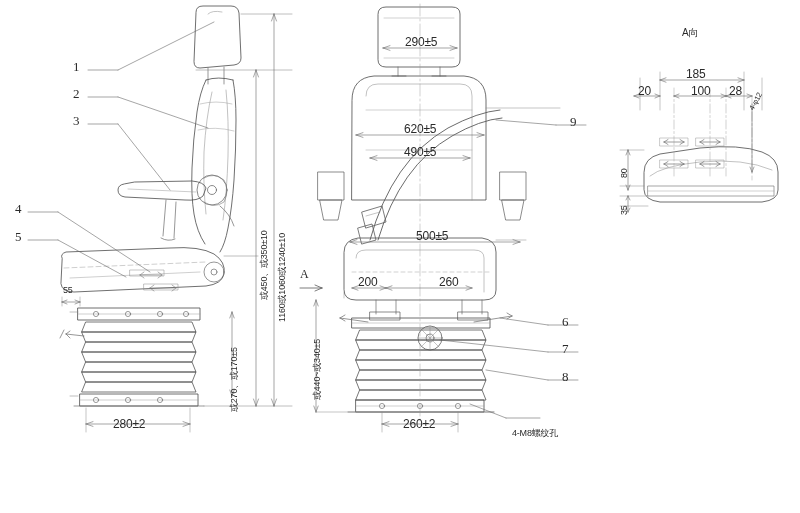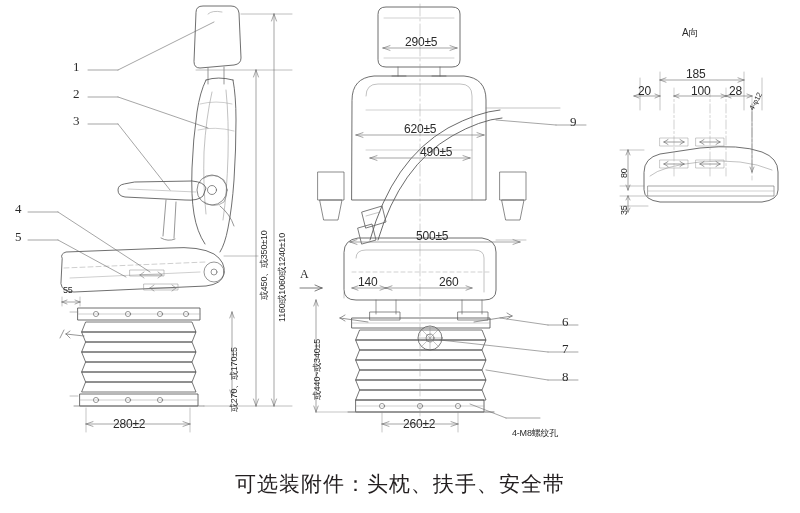--- a/index.html
+++ b/index.html
@@ -358,32 +358,31 @@
   <div class="lbl big" style="left:300px;top:268px;font-size:12px;font-family:'Liberation Serif',serif;">A</div>
 
   <div class="lbl vert" style="left:260px;top:300px;transform:rotate(-90deg);">或450、或350±10</div>
   <div class="lbl vert" style="left:278px;top:322px;transform:rotate(-90deg);">1160或1060或1240±10</div>
   <div class="lbl vert" style="left:230px;top:412px;transform:rotate(-90deg);">或270、或170±5</div>
   <div class="lbl big" style="left:113px;top:418px;">280±2</div>
   <div class="lbl" style="left:63px;top:286px;">55</div>
 
   <div class="lbl big" style="left:405px;top:36px;">290±5</div>
   <div class="lbl big" style="left:404px;top:123px;text-align:right;">620±5</div>
-  <div class="lbl big" style="left:404px;top:146px;margin-left:16px;">490±5</div>
+  <div class="lbl big" style="left:404px;top:146px;">490±5</div>
   <div class="lbl big" style="left:416px;top:230px;">500±5</div>
-  <div class="lbl big" style="left:358px;top:276px;">140</div>
+  <div class="lbl big" style="left:358px;top:276px;">200</div>
   <div class="lbl big" style="left:419px;top:276px;margin-left:20px;">260</div>
   <div class="lbl big" style="left:403px;top:418px;">260±2</div>
   <div class="lbl vert" style="left:313px;top:400px;transform:rotate(-90deg);">或440~或340±5</div>
   <div class="lbl" style="left:512px;top:429px;">4-M8螺纹孔</div>
 
   <div class="lbl big" style="left:682px;top:28px;font-size:10px;">A向</div>
   <div class="lbl big" style="left:686px;top:68px;">185</div>
   <div class="lbl big" style="left:638px;top:85px;">20</div>
   <div class="lbl big" style="left:691px;top:85px;">100</div>
   <div class="lbl big" style="left:729px;top:85px;">28</div>
   <div class="lbl vert" style="left:620px;top:178px;transform:rotate(-90deg);">80</div>
   <div class="lbl vert" style="left:620px;top:215px;transform:rotate(-90deg);">35</div>
   <div class="lbl vert tiny" style="left:748px;top:108px;transform:rotate(-62deg);">4-φ12</div>
 
-  <div class="caption">可选装附件：头枕、扶手、安全带</div>
 
 </div>
 
 </body></html>

